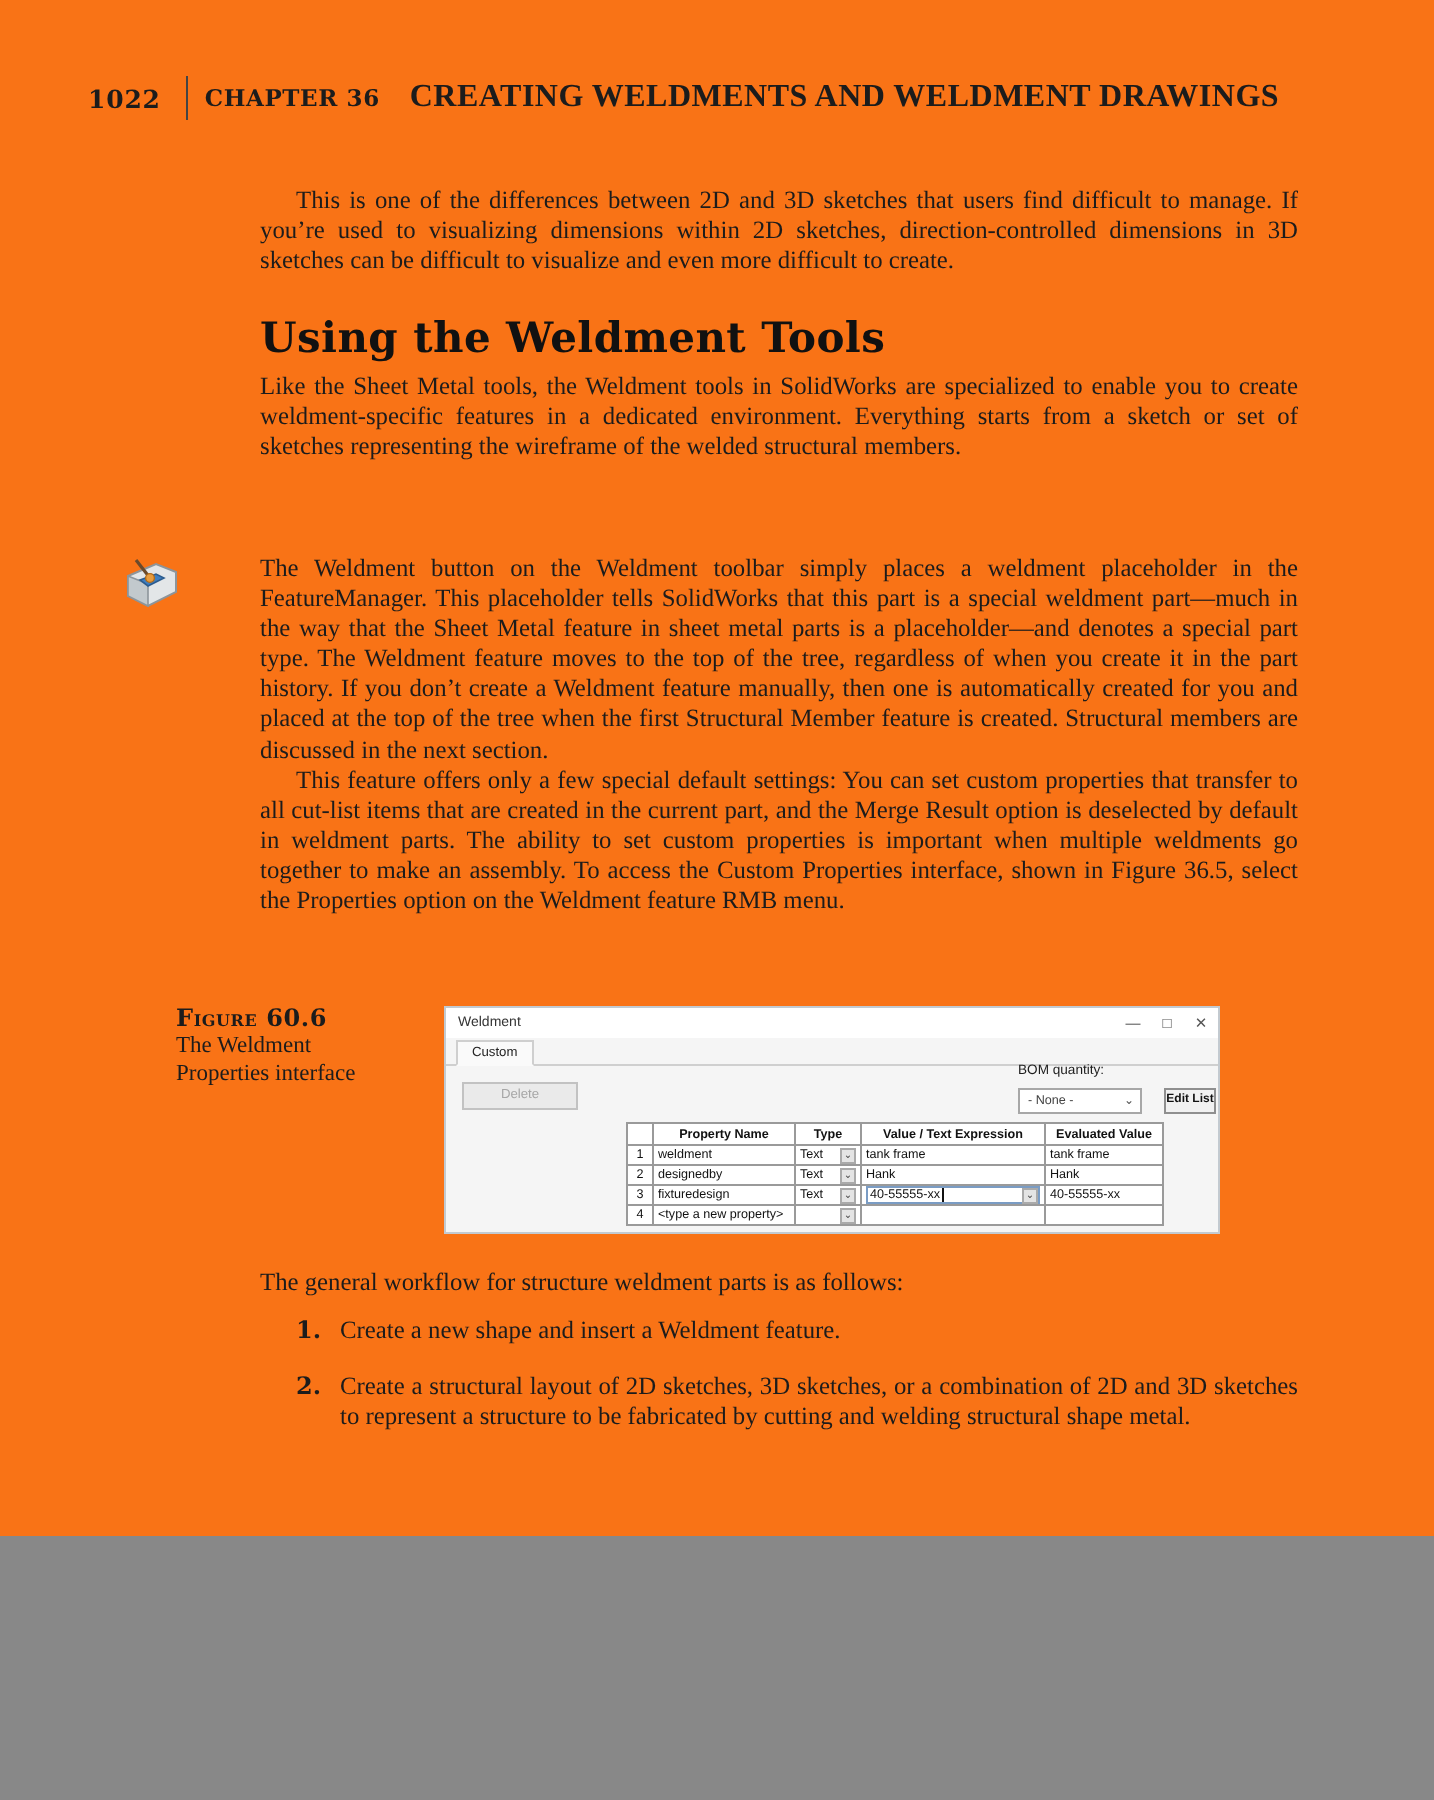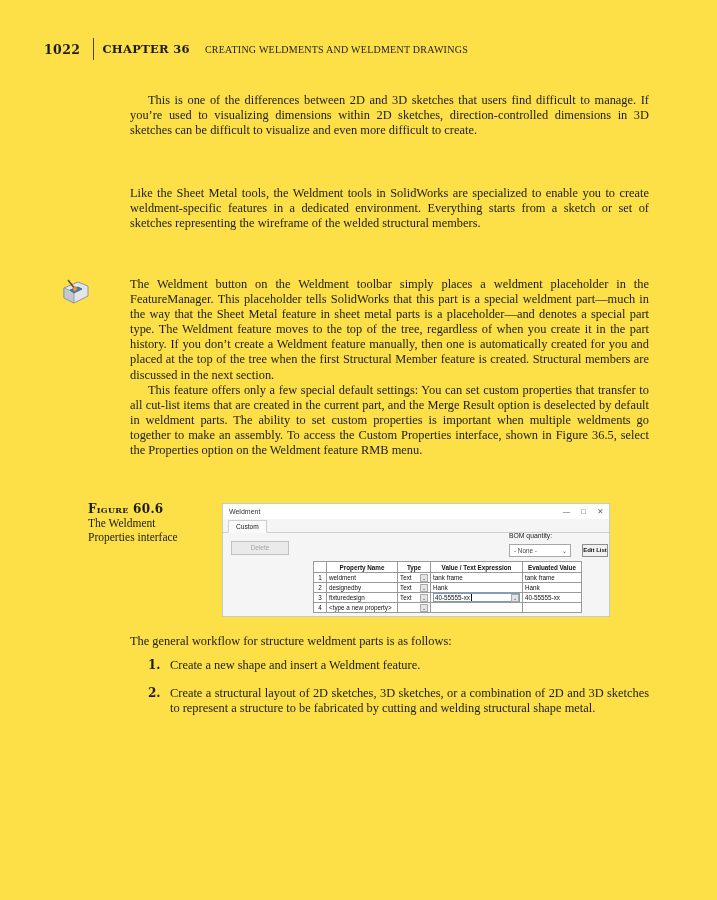--- a/index.html
+++ b/index.html
@@ -1,28 +1,28 @@
 <!DOCTYPE html>
 <html><head>
 <meta charset="utf-8">
 <style>
   * { margin:0; padding:0; box-sizing:border-box; }
   html,body { background:#888; }
   .page {
-    position:relative; width:717px; height:900px; background:#fde047;
+    position:relative; width:717px; height:768px; background:#f97316;
     font-family:"Liberation Serif", serif; color:#1c1c1c; overflow:hidden;
     margin:0 auto;
   }
 
   
   .running-head { position:absolute; top:38px; left:44px; display:flex; align-items:center; }
   .page-num { font-weight:bold; font-size:12.5px; font-family:"DejaVu Serif", serif; letter-spacing:.4px; }
   .head-rule { width:1px; height:22px; background:#444; margin-left:13px; margin-right:8px; }
   .chapter-num { font-weight:bold; font-size:11.5px; font-family:"DejaVu Serif", serif; letter-spacing:.3px; }
-  .chapter-title { font-size:10px; margin-left:15px; letter-spacing:.25px; }
+  .chapter-title { font-size:16px; margin-left:15px; letter-spacing:.25px;font-weight:bold; }
 
   
   .col { position:absolute; left:130px; width:519px; font-size:12.4px; line-height:15.1px; text-align:justify; }
   .indent { text-indent:18px; }
   #intro-para { top:93px; }
   h1.sec-title {
     position:absolute; left:130px; top:156px; font-family:"DejaVu Serif", serif;
     font-weight:bold; font-size:21px; letter-spacing:.2px; color:#111;
   }
   #lead-para { top:186px; }
@@ -106,20 +106,21 @@
 
   <div class="running-head">
     <span class="page-num">1022</span>
     <span class="head-rule"></span>
     <span class="chapter-num">CHAPTER 36</span>
     <span class="chapter-title">CREATING WELDMENTS AND WELDMENT DRAWINGS</span>
   </div>
 
   <p class="col indent" id="intro-para">This is one of the differences between 2D and 3D sketches that users find difficult to manage. If you’re used to visualizing dimensions within 2D sketches, direction-controlled dimensions in 3D sketches can be difficult to visualize and even more difficult to create.</p>
 
+  <h1 class="sec-title">Using the Weldment Tools</h1>
 
   <p class="col" id="lead-para">Like the Sheet Metal tools, the Weldment tools in SolidWorks are specialized to enable you to create weldment-specific features in a dedicated environment. Everything starts from a sketch or set of sketches representing the wireframe of the welded structural members.</p>
 
 
   <svg class="margin-icon" viewBox="0 0 34 30">
     <polygon points="6,12 20,6 30,10 30,20 16,27 6,22" fill="#e3e6e8" stroke="#8d959b" stroke-width="1"></polygon>
     <polygon points="6,12 16,16 16,27 6,22" fill="#c2c9cd" stroke="#8d959b" stroke-width="0.8"></polygon>
     <polygon points="12,14 20,11 24,13 16,17" fill="#3f7fc1" stroke="#2c5c8f" stroke-width="0.8"></polygon>
     <line x1="10" y1="4" x2="17" y2="13" stroke="#6b4a2b" stroke-width="1.6"></line>
     <circle cx="17" cy="13" r="2.2" fill="#e89b3c" stroke="#b06a1a" stroke-width="0.7"></circle>

